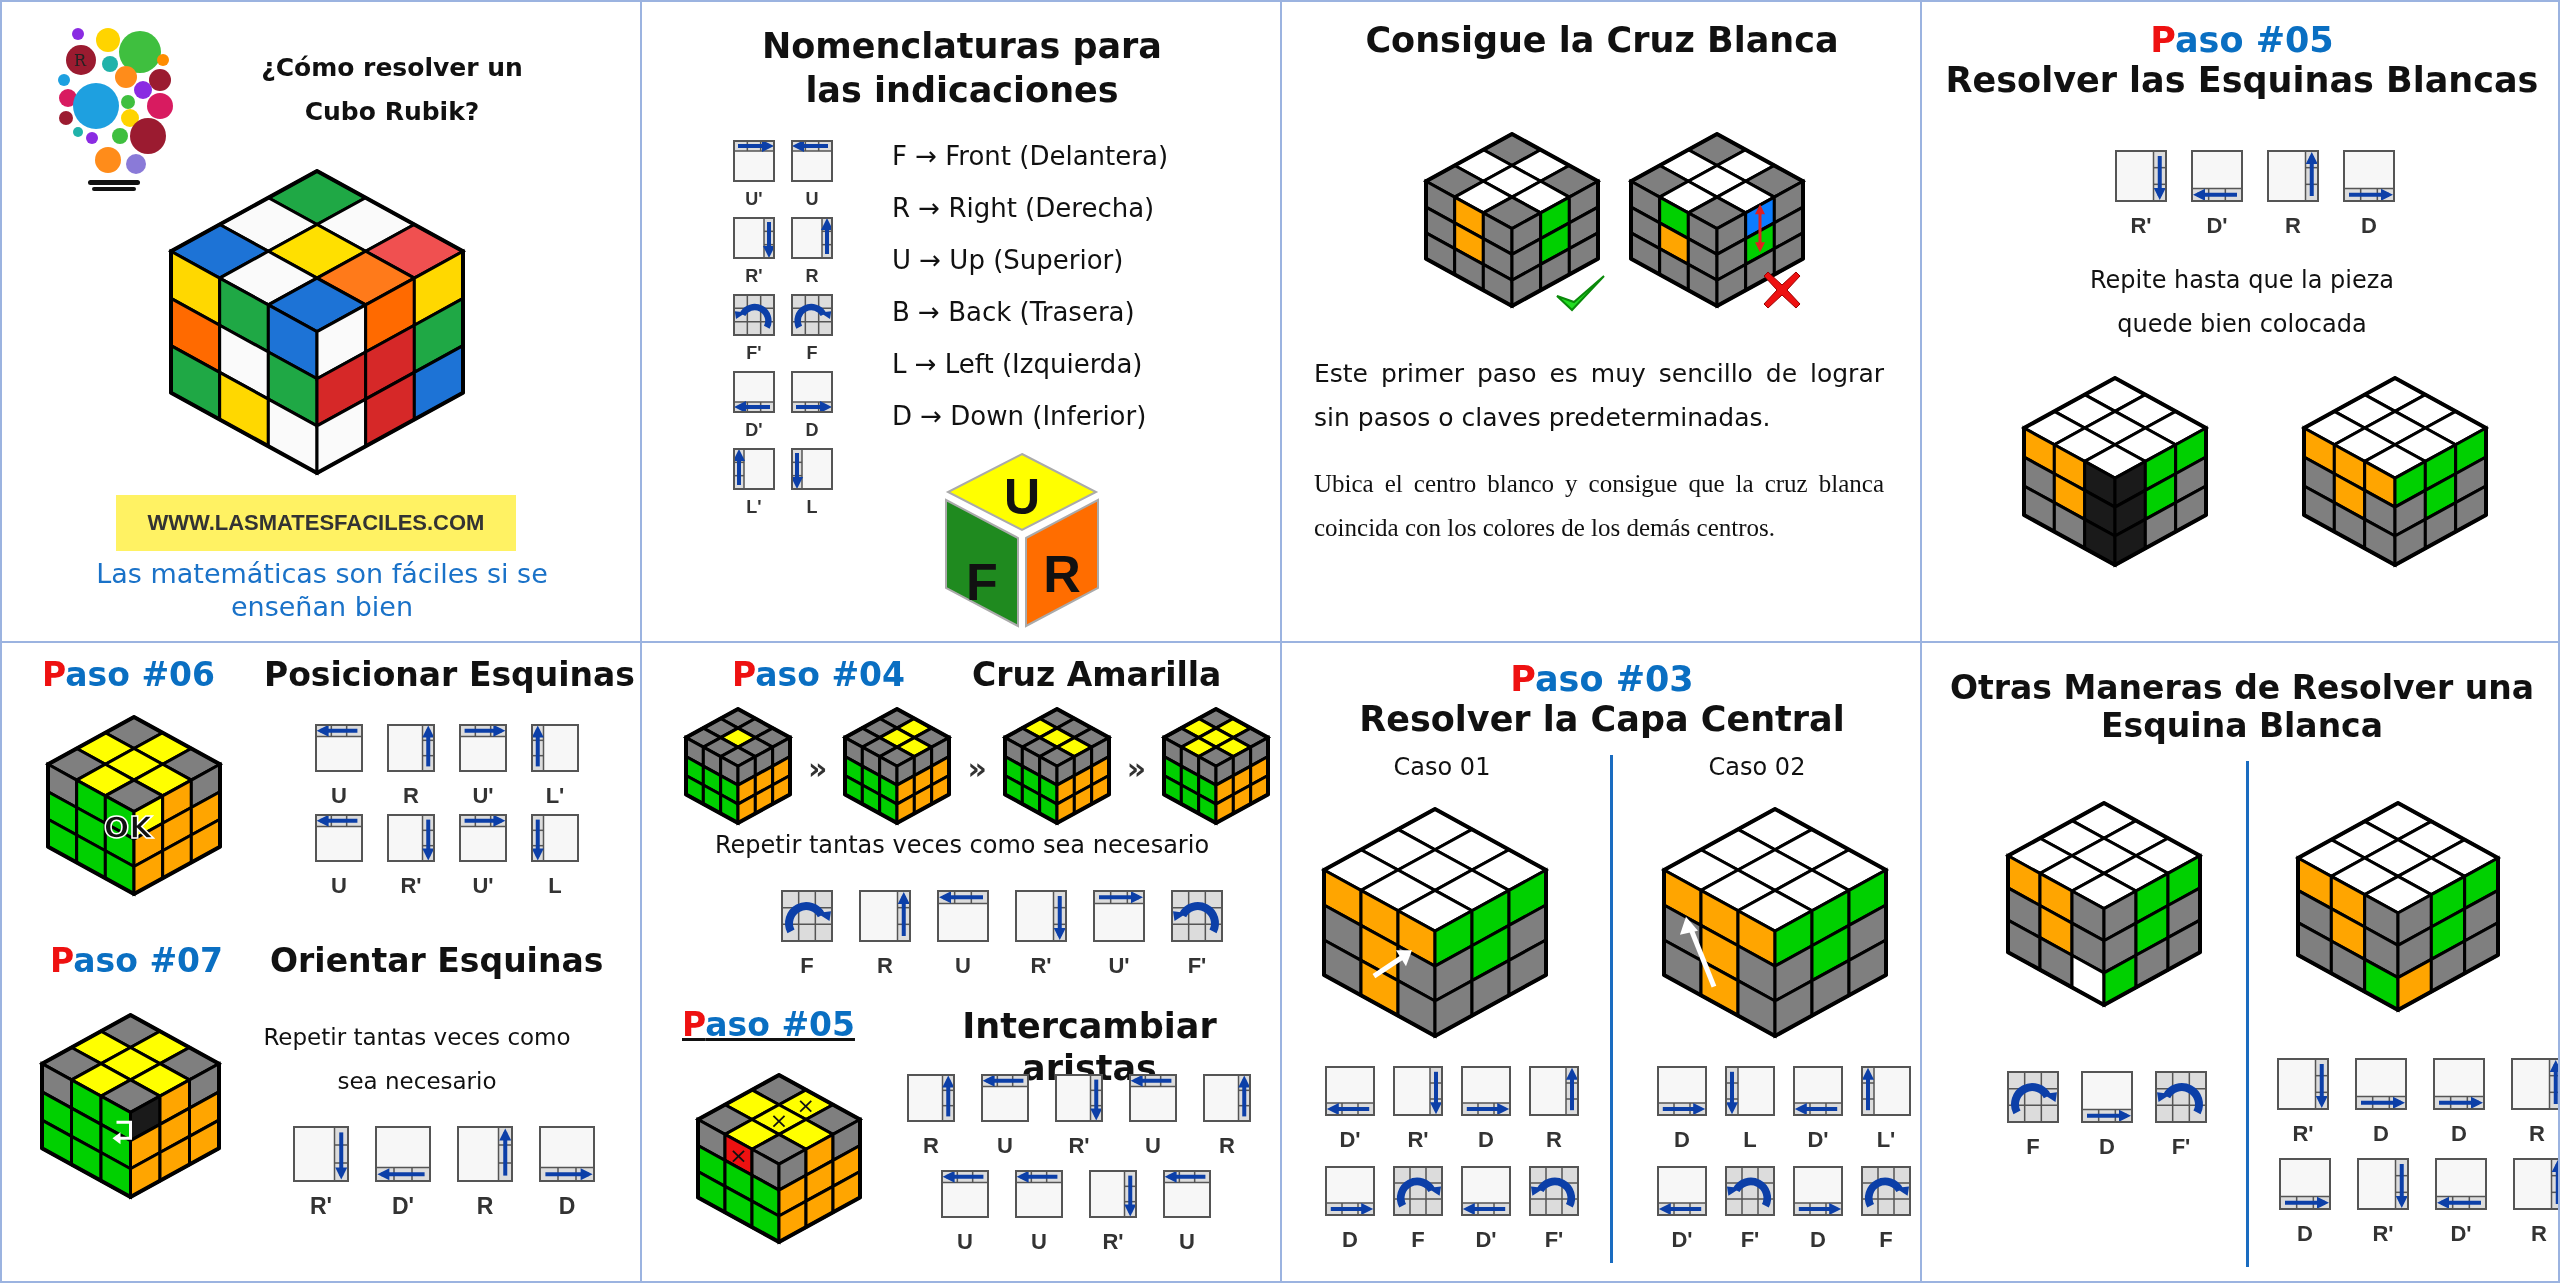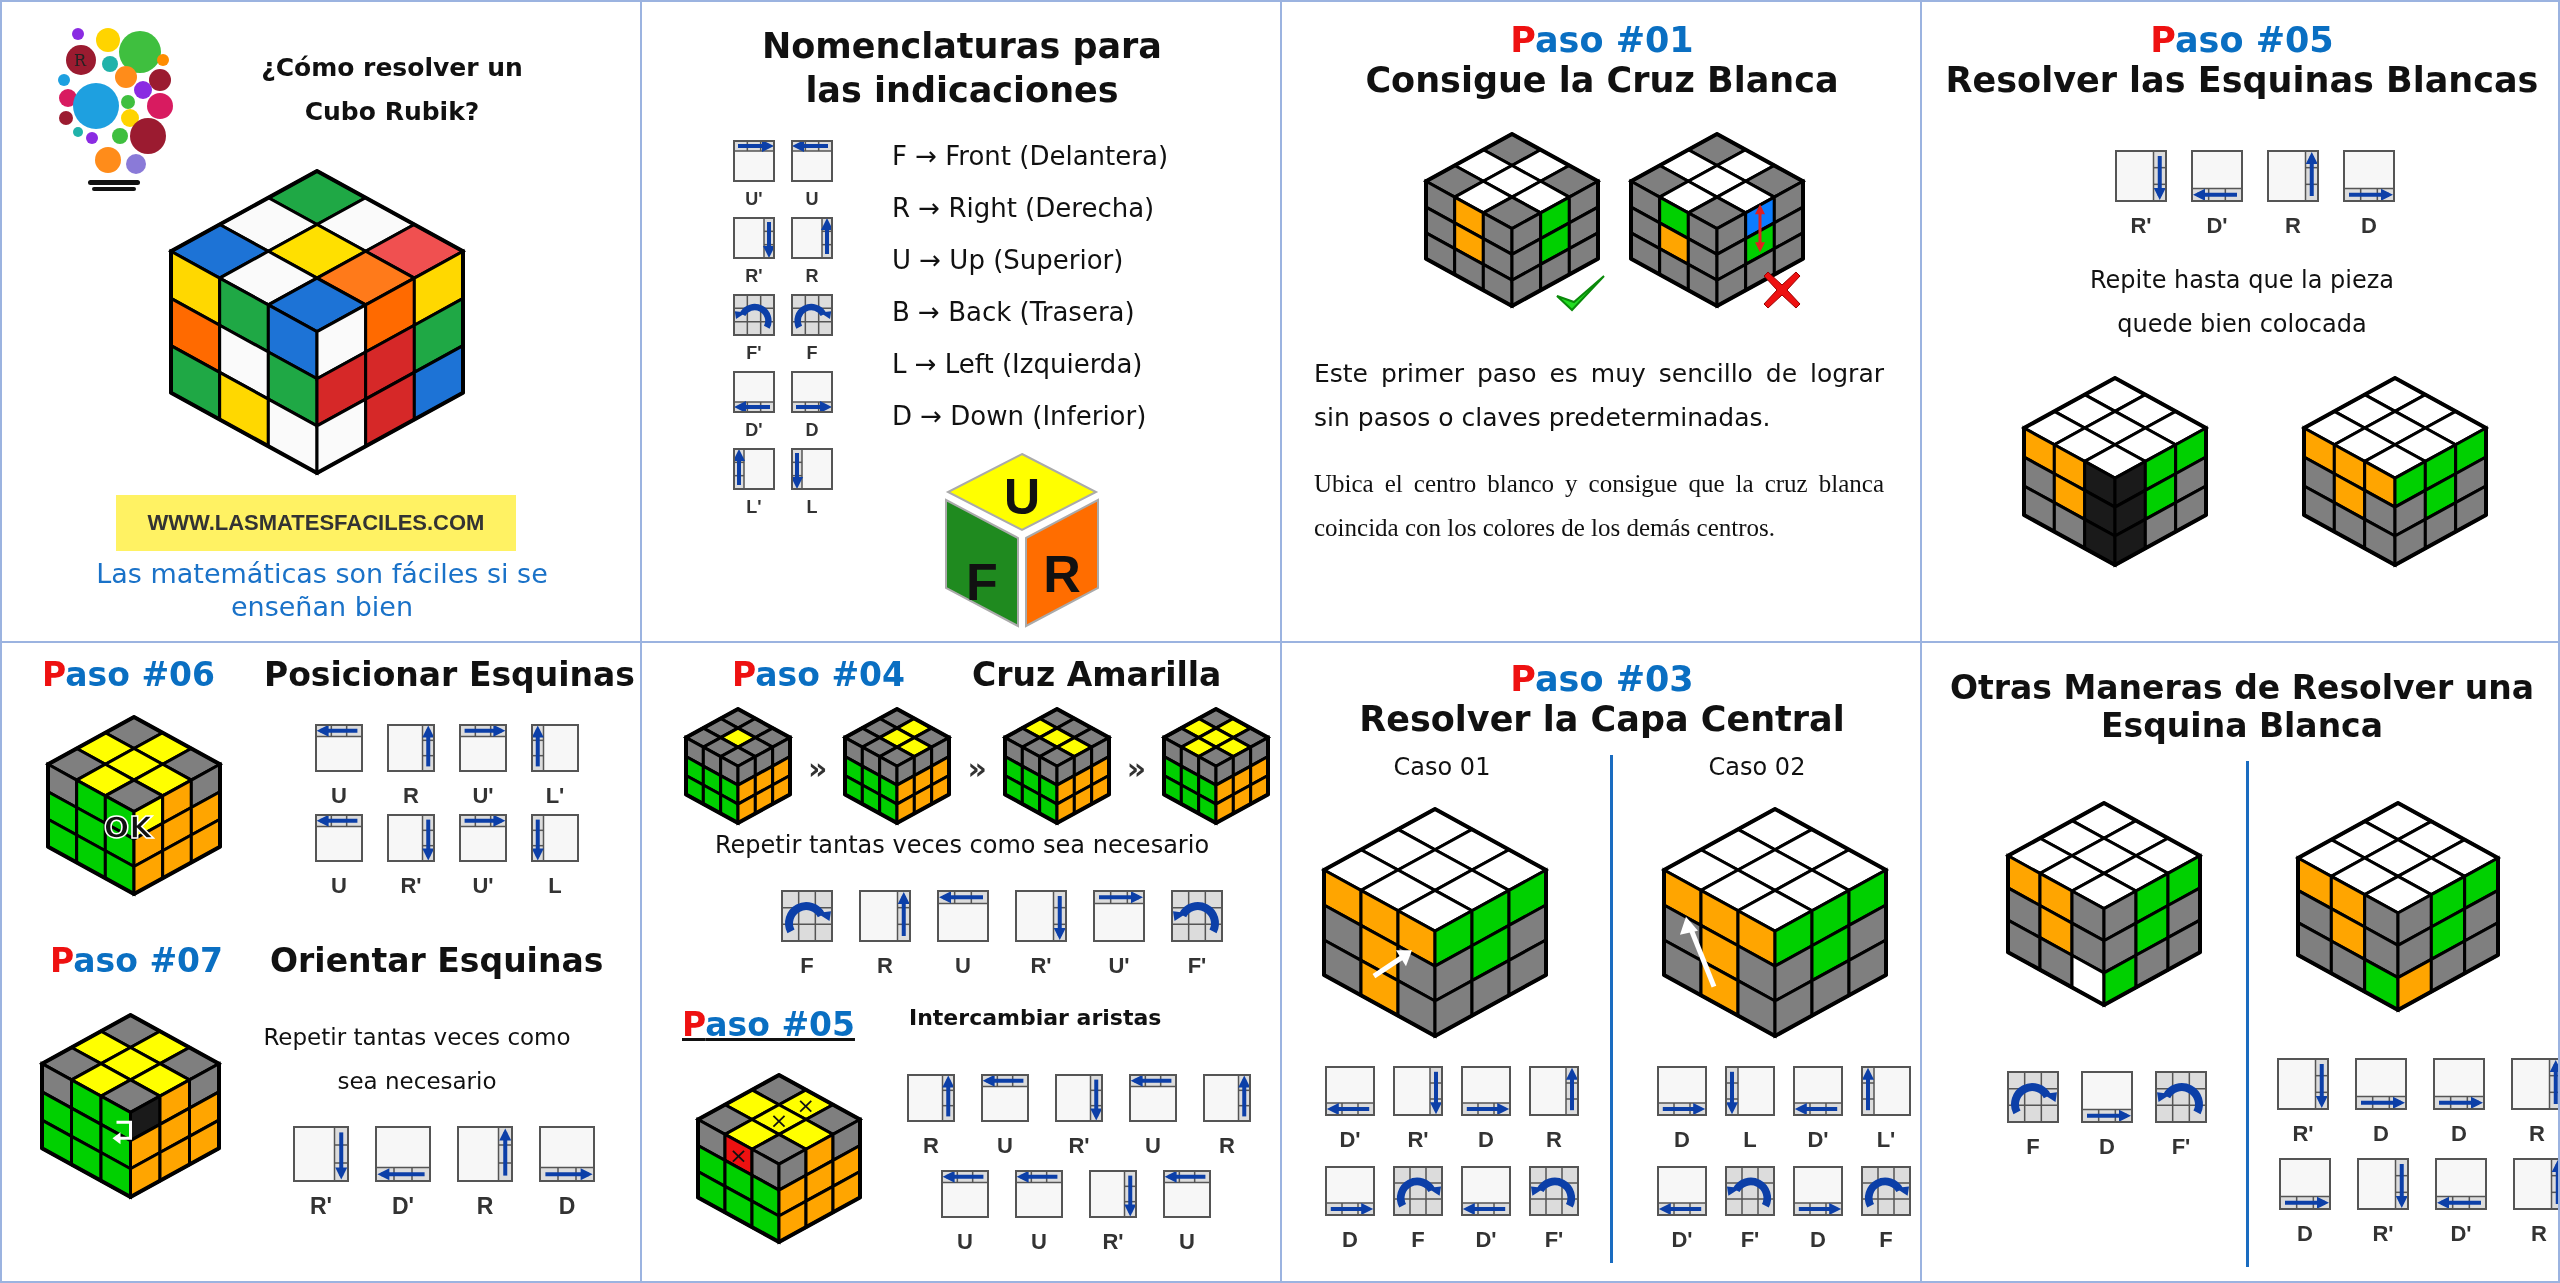--- a/index.html
+++ b/index.html
@@ -284,21 +284,20 @@
         <polygon points="86,88 158,50 158,138 86,176" fill="#ff6d00" stroke="#aaa" stroke-width="2"></polygon>
         <text x="82" y="64" text-anchor="middle" font-size="50" font-weight="bold" font-family="Liberation Sans, sans-serif" fill="#111">U</text>
         <text x="42" y="150" text-anchor="middle" font-size="52" font-weight="bold" font-family="Liberation Sans, sans-serif" fill="#111">F</text>
         <text x="122" y="142" text-anchor="middle" font-size="52" font-weight="bold" font-family="Liberation Sans, sans-serif" fill="#111">R</text>
       </svg>
     </div>
   </section>
 
   <section class="panel">
     <div class="abs title" style="left:0;top:18px;width:640px;font-size:35px;line-height:40px;">
-      <div class="paso"><span class="p">P</span><span>aso #01</span></div>
       <div>Consigue la Cruz Blanca</div>
     </div>
     <div class="abs" style="left:140px;top:128px;">
       <svg class="iso-cube" width="180" height="180" viewBox="0 0 180 180">
           <polygon points="90,4 118.66666666666666,19.766666666666666 90,35.53333333333333 61.333333333333336,19.766666666666666" fill="#7f7f7f" stroke="#000" stroke-width="3"></polygon>
           <polygon points="118.66666666666666,19.766666666666666 147.33333333333331,35.53333333333333 118.66666666666666,51.3 90,35.53333333333333" fill="#ffffff" stroke="#000" stroke-width="3"></polygon>
           <polygon points="147.33333333333331,35.53333333333333 176,51.300000000000004 147.33333333333334,67.06666666666668 118.66666666666666,51.3" fill="#7f7f7f" stroke="#000" stroke-width="3"></polygon>
           <polygon points="61.333333333333336,19.766666666666666 90,35.53333333333333 61.33333333333333,51.3 32.66666666666667,35.53333333333333" fill="#ffffff" stroke="#000" stroke-width="3"></polygon>
           <polygon points="90,35.53333333333333 118.66666666666666,51.3 89.99999999999999,67.06666666666666 61.33333333333333,51.3" fill="#ffffff" stroke="#000" stroke-width="3"></polygon>
           <polygon points="118.66666666666666,51.3 147.33333333333334,67.06666666666668 118.66666666666667,82.83333333333334 89.99999999999999,67.06666666666666" fill="#ffffff" stroke="#000" stroke-width="3"></polygon>
@@ -960,21 +959,21 @@
               <polygon points="1,20.300000000000004 15,21.900000000000006 2.5,29.900000000000002" fill="#0c3fa8"></polygon>
               <rect x="0" y="0" width="50" height="50" fill="none" stroke="#555" stroke-width="2"></rect>
             </svg></div>
           <div class="move-label" style="font-size: 22px; margin-top: 4px;">F'</div>
         </div>
       </div>
 
     <div class="abs title" style="left:40px;top:362px;font-size:33px;text-align:left;text-decoration:underline;">
       <span class="paso"><span class="p">P</span><span>aso #05</span></span>
     </div>
-    <div class="abs title" style="left:267px;top:362px;font-size:22px;">Intercambiar aristas</div>
+    <div class="abs title" style="left:257px;top:362px;font-size:35px;">Intercambiar aristas</div>
     <div class="abs" style="left:52px;top:428px;">
       <svg class="iso-cube" width="170" height="175" viewBox="0 0 170 175">
           <polygon points="85,4 112,18.85 85,33.7 58,18.85" fill="#7f7f7f" stroke="#000" stroke-width="3"></polygon>
           <polygon points="112,18.85 139,33.7 112,48.550000000000004 85,33.7" fill="#ffff00" stroke="#000" stroke-width="3"></polygon>
           <polygon points="139,33.7 166,48.550000000000004 139,63.400000000000006 112,48.550000000000004" fill="#7f7f7f" stroke="#000" stroke-width="3"></polygon>
           <polygon points="58,18.85 85,33.7 58,48.550000000000004 31,33.7" fill="#ffff00" stroke="#000" stroke-width="3"></polygon>
           <polygon points="85,33.7 112,48.550000000000004 85,63.400000000000006 58,48.550000000000004" fill="#ffff00" stroke="#000" stroke-width="3"></polygon>
           <polygon points="112,48.550000000000004 139,63.400000000000006 112,78.25 85,63.400000000000006" fill="#ffff00" stroke="#000" stroke-width="3"></polygon>
           <polygon points="31,33.7 58,48.550000000000004 31,63.400000000000006 4,48.550000000000004" fill="#7f7f7f" stroke="#000" stroke-width="3"></polygon>
           <polygon points="58,48.550000000000004 85,63.400000000000006 58,78.25 31,63.400000000000006" fill="#ffff00" stroke="#000" stroke-width="3"></polygon>

